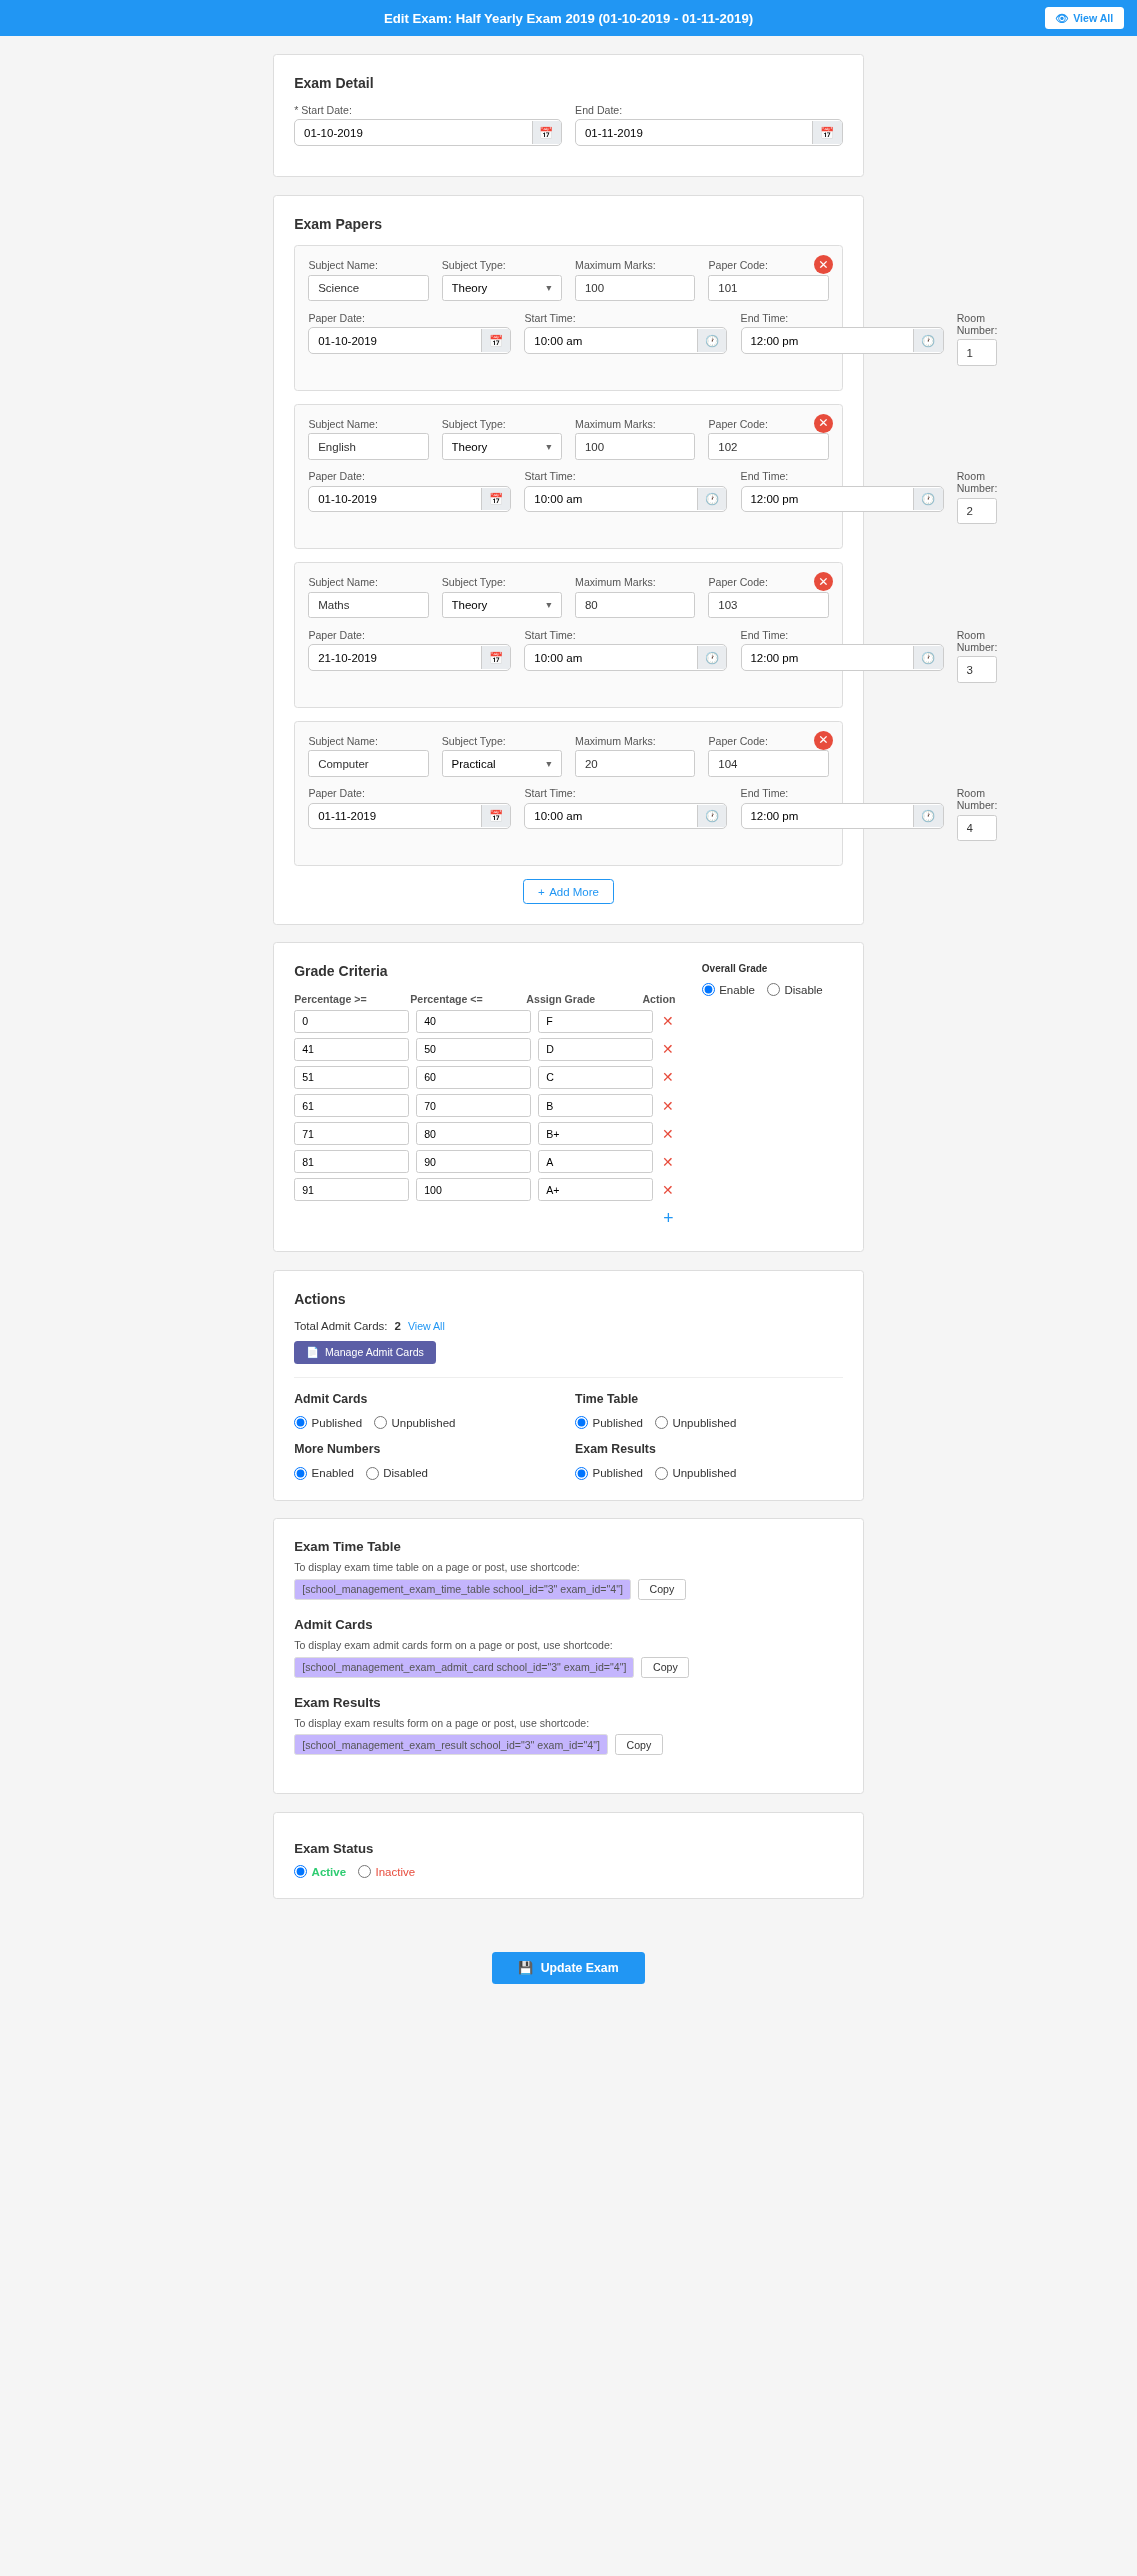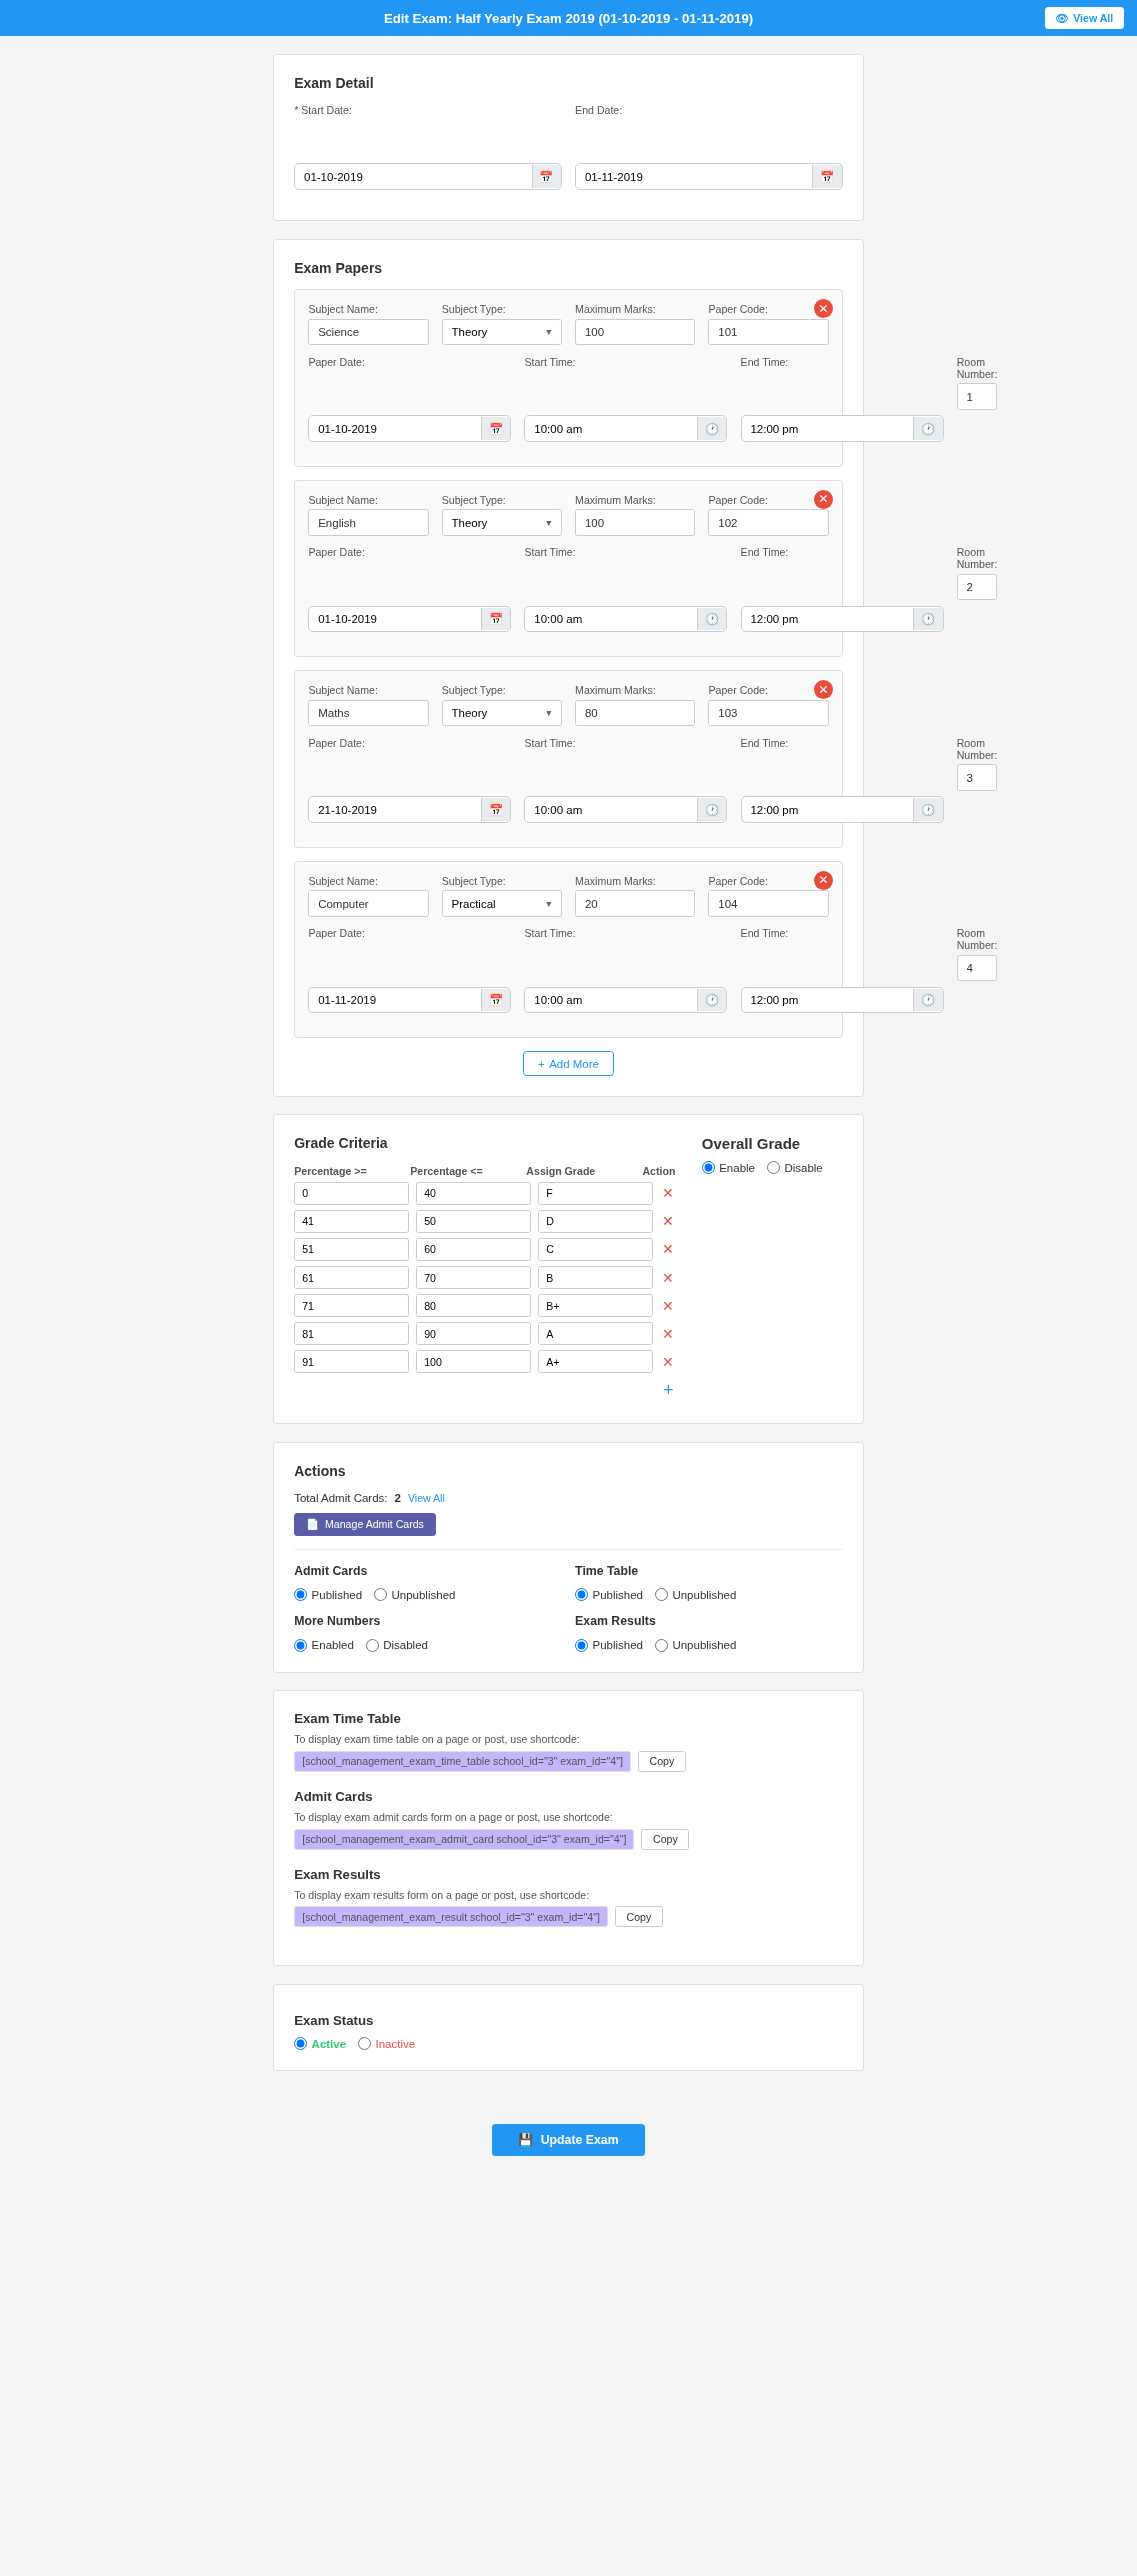--- a/index.html
+++ b/index.html
@@ -82,21 +82,20 @@
       color: #333;
     }
 
     .form-control-date {
       display: flex;
       align-items: center;
       border: 0.9px solid #ccc;
       border-radius: 5px;
       background: white;
       overflow: hidden;
-      margin-top: 44px;
     }
     .form-control-date input {
       border: none;
       outline: none;
       padding: 6.2px 8.8px;
       font-size: 11.5px;
       flex: 1;
       background: transparent;
     }
     .form-control-date .cal-icon {
@@ -224,21 +223,21 @@
     .add-grade-btn {
       background: none;
       border: none;
       color: #2196F3;
       cursor: pointer;
       font-size: 17.6px;
       padding: 1.8px;
     }
 
     .overall-grade-title {
-      font-size: 15px;
+      font-size: 10px;
       font-weight: bold;
       margin-bottom: 8.8px;
     }
 
     .radio-group {
       display: flex;
       align-items: center;
       gap: 12px;
       font-size: 11.5px;
     }

